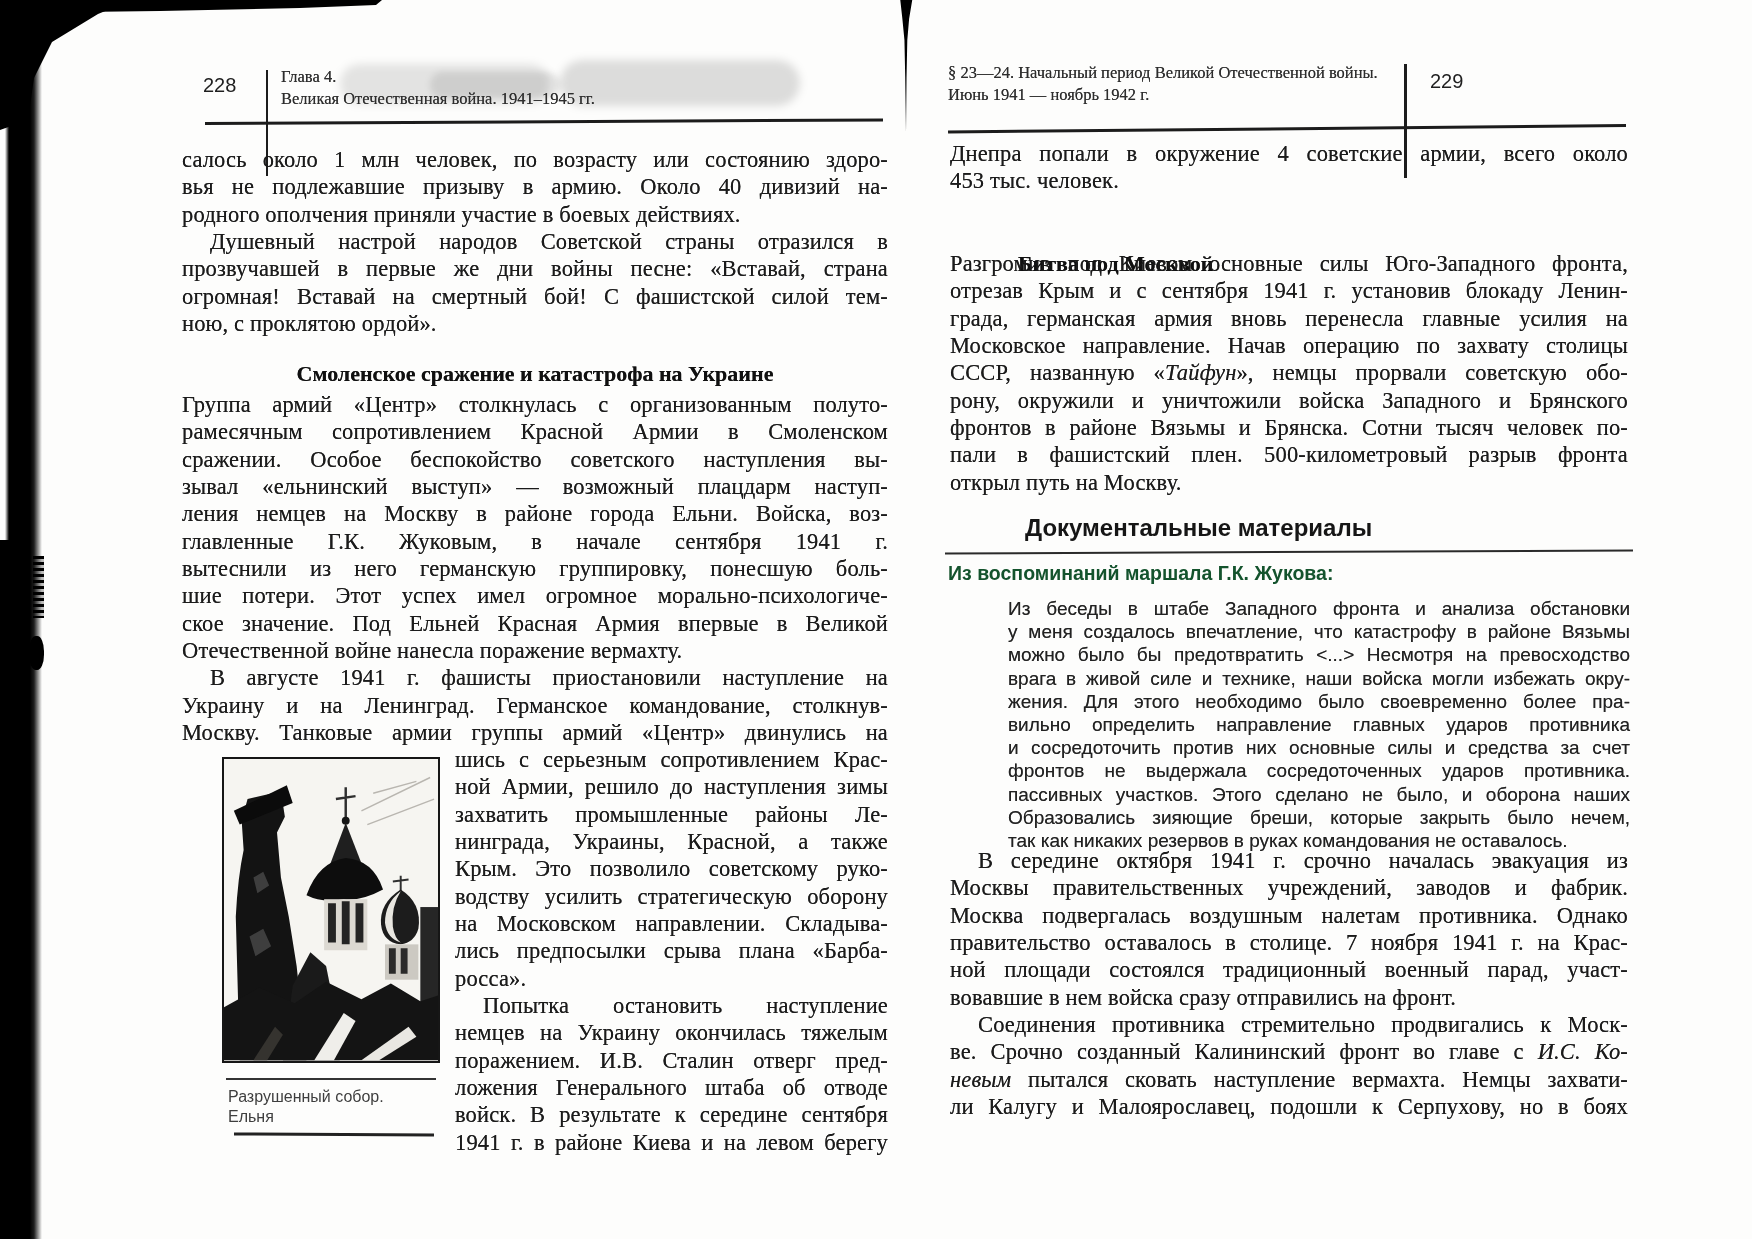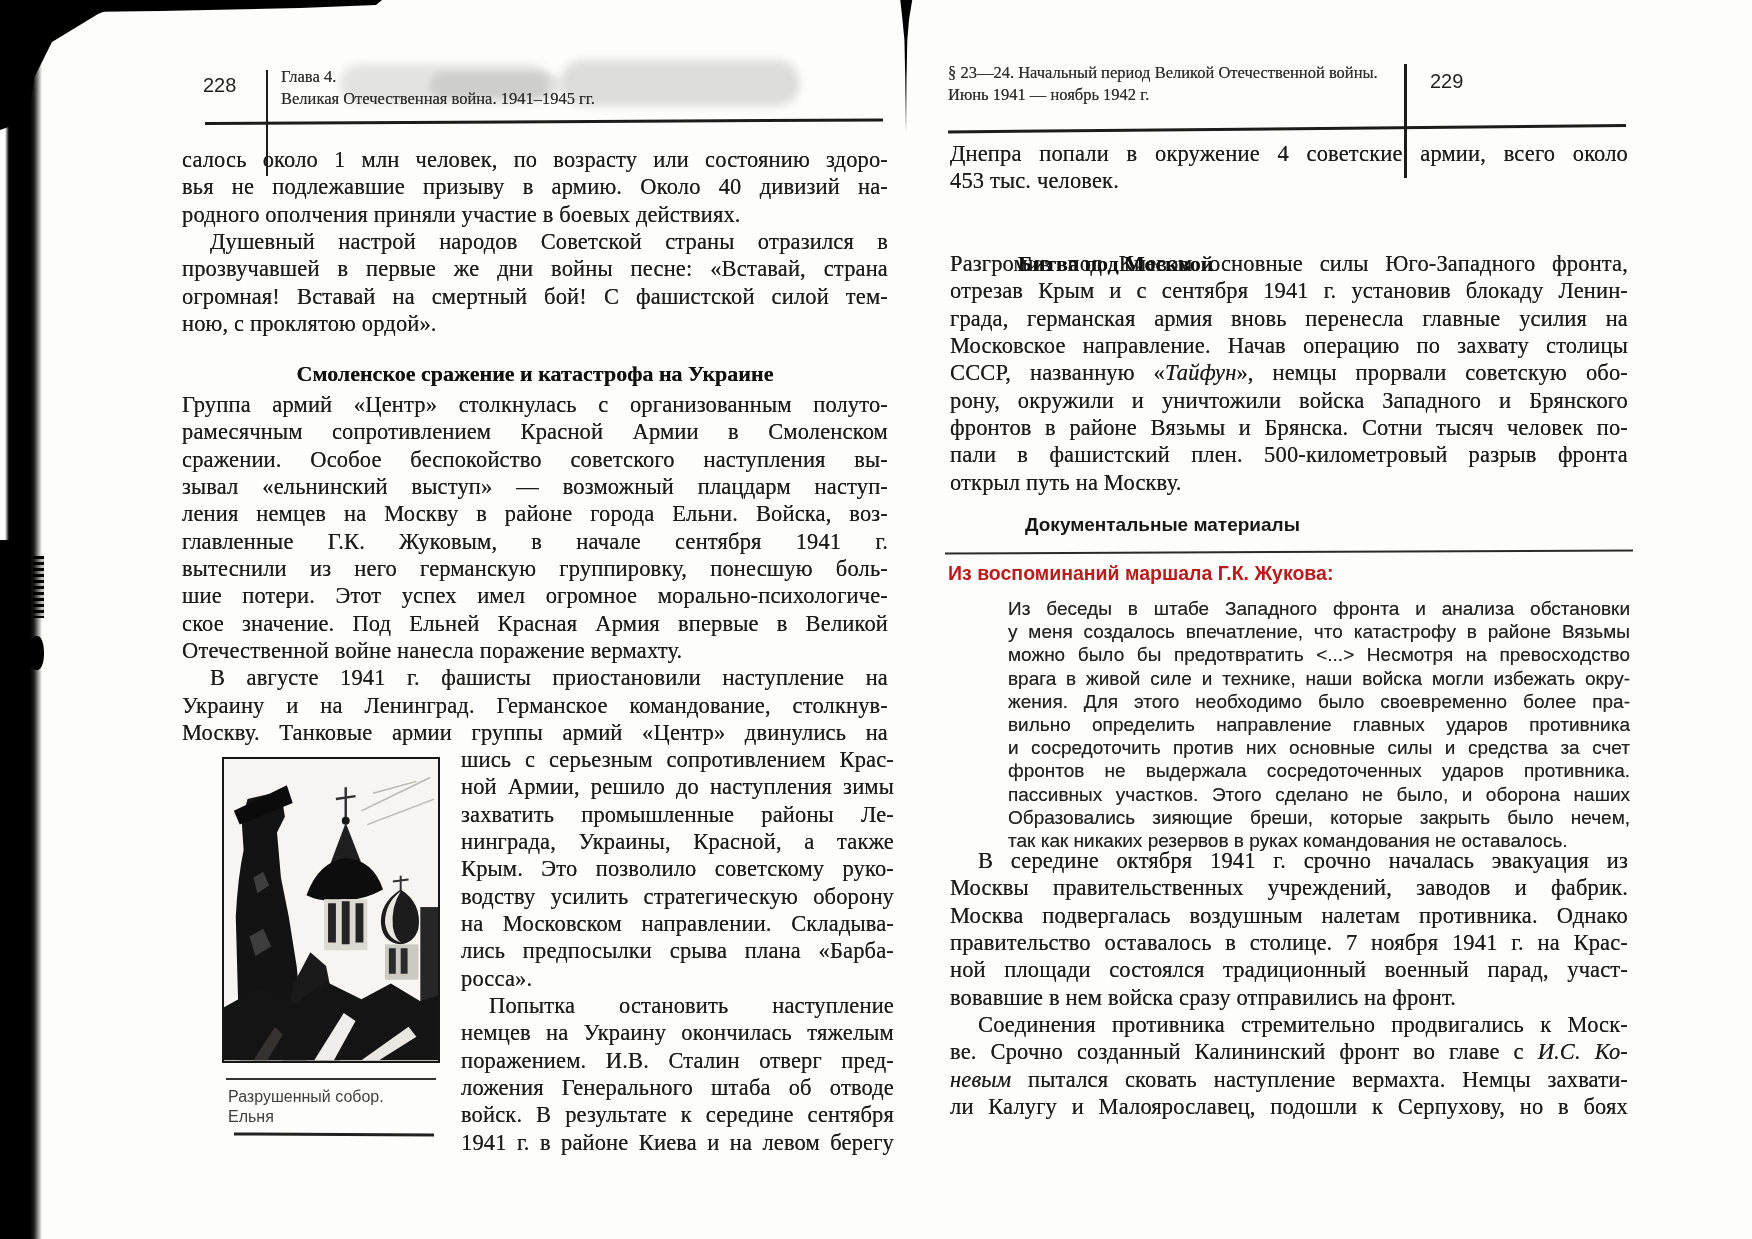--- a/index.html
+++ b/index.html
@@ -41,30 +41,30 @@
   .running.right{left:948px;top:62px;width:460px;}
   
   .col{position:absolute;}
   .body{font-size:22.5px;line-height:27.35px;letter-spacing:.15px;text-shadow:0 0 .5px rgba(15,15,15,.75);}
   .line{text-align:justify;text-align-last:justify;}
   .line.end{text-align-last:left;}
   .line.ind{text-indent:28px;}
   em{font-style:italic;}
   .colA-left{left:182px;top:146px;width:706px;}
   .colB-left{left:182px;top:391px;width:706px;}
-  .colC-left{left:455px;top:746px;width:433px;margin-left:6px;}
+  .colC-left{left:455px;top:746px;width:433px;}
   .colA-right{left:950px;top:140px;width:678px;}
   .colB-right{left:950px;top:250px;width:678px;}
   .colC-right{left:950px;top:847px;width:678px;}
   .h-serif{position:absolute;font-weight:bold;font-size:22px;color:#101010;text-shadow:0 0 .5px rgba(0,0,0,.7);}
   .h-smolensk{left:182px;top:361px;width:706px;text-align:center;}
   .h-moscow{left:1018px;top:226px;margin-top:25px;}
   .sans{font-family:"Liberation Sans","DejaVu Sans",sans-serif;}
-  .h-doc{position:absolute;left:1025px;top:514px;font-weight:bold;font-size:19px;color:#161616;}
-  .h-source{position:absolute;left:948px;top:562px;font-weight:bold;font-size:19.5px;color:#b91c1c;}
+  .h-doc{position:absolute;left:1025px;top:514px;font-weight:bold;font-size:24px;color:#161616;}
+  .h-source{position:absolute;left:948px;top:562px;font-weight:bold;font-size:19.5px;color:#14532d;}
   .quote{left:1008px;top:597px;width:622px;font-size:19px;line-height:23.2px;color:#222;
          text-shadow:0 0 .4px rgba(30,30,30,.6);}
   
   .photo{position:absolute;left:222px;top:757px;width:218px;height:306px;border:2px solid #161616;
          background:#f6f5f1;box-sizing:border-box;}
   .caption{position:absolute;left:228px;top:1087px;width:210px;font-size:16px;line-height:20px;color:#3e3e3e;}
 </style>
 </head>
 <body>
 

